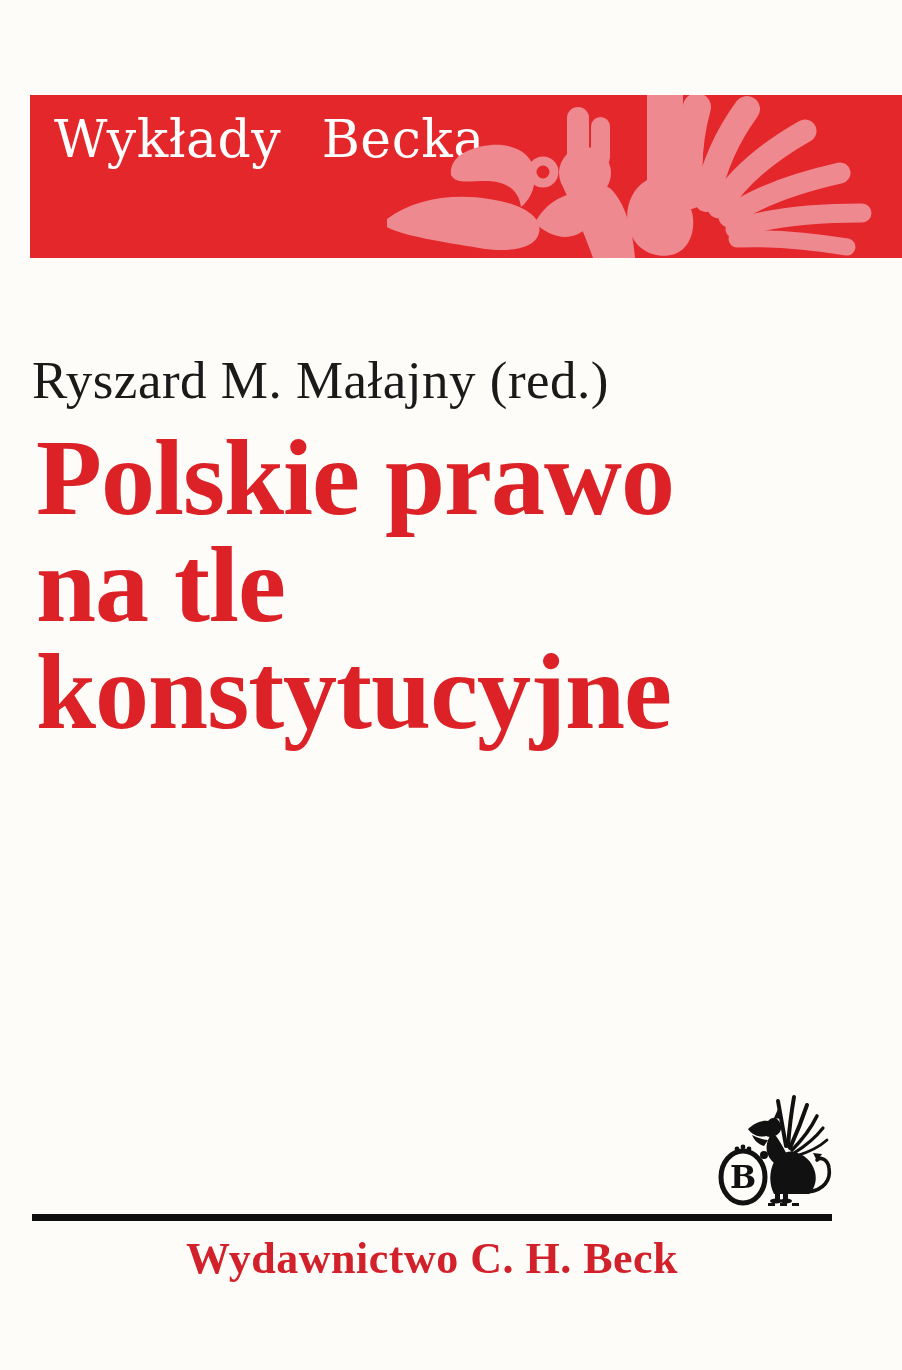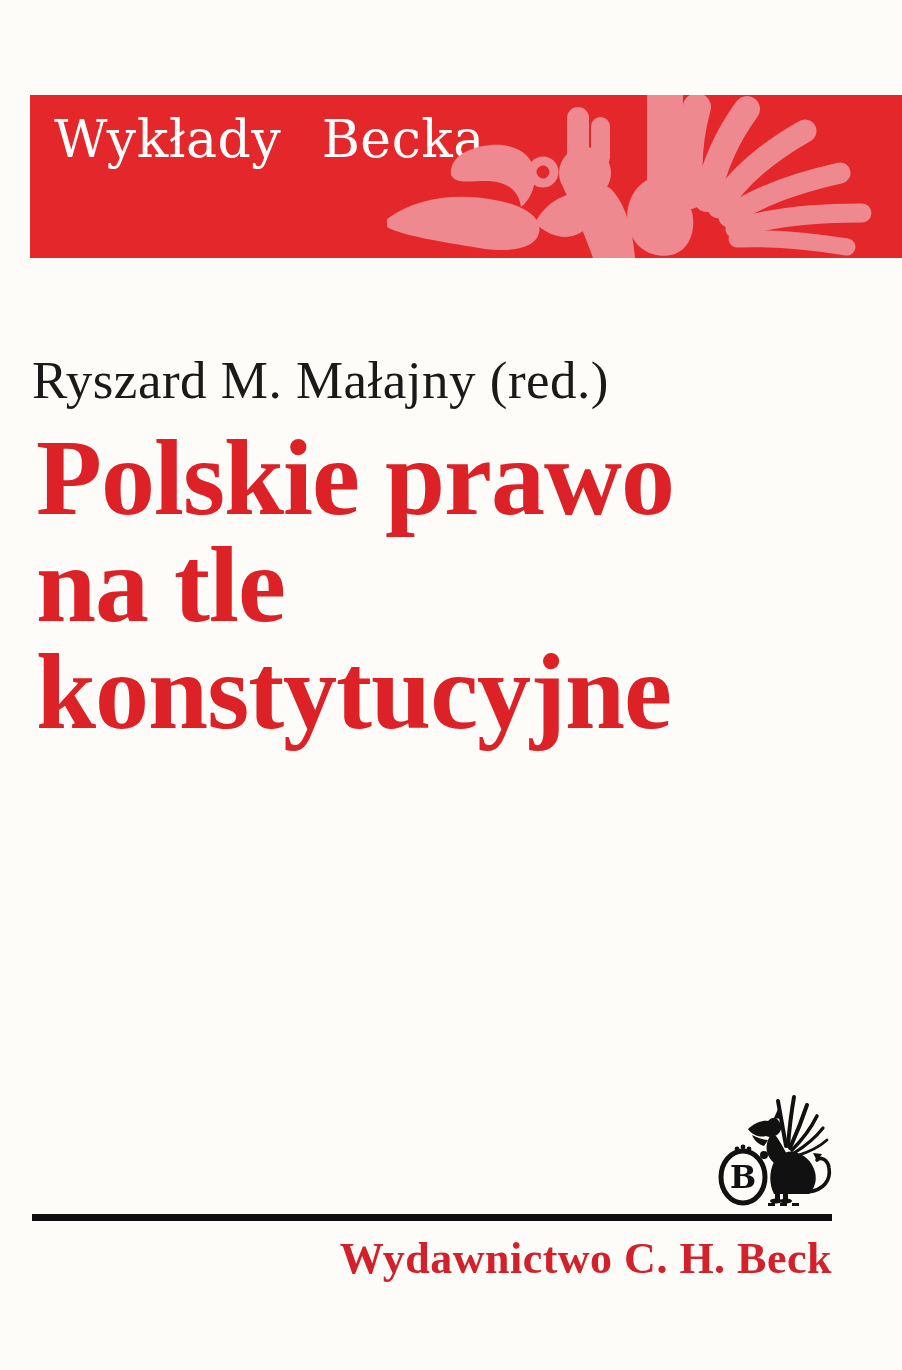--- a/index.html
+++ b/index.html
@@ -76,21 +76,21 @@
   }
   
   .rule{
     position:absolute;left:32px;top:1214px;
     width:800px;height:7px;
     background:#101010;
   }
   .publisher{
     position:absolute;left:32px;top:1233px;
     width:800px;
-    text-align:right;
+    text-align:center;
     color:var(--publisher-red);
     font-size:44px;
     font-weight:bold;
     letter-spacing:0.5px;
     white-space:nowrap;
   }
 </style>
 </head>
 <body>
 

